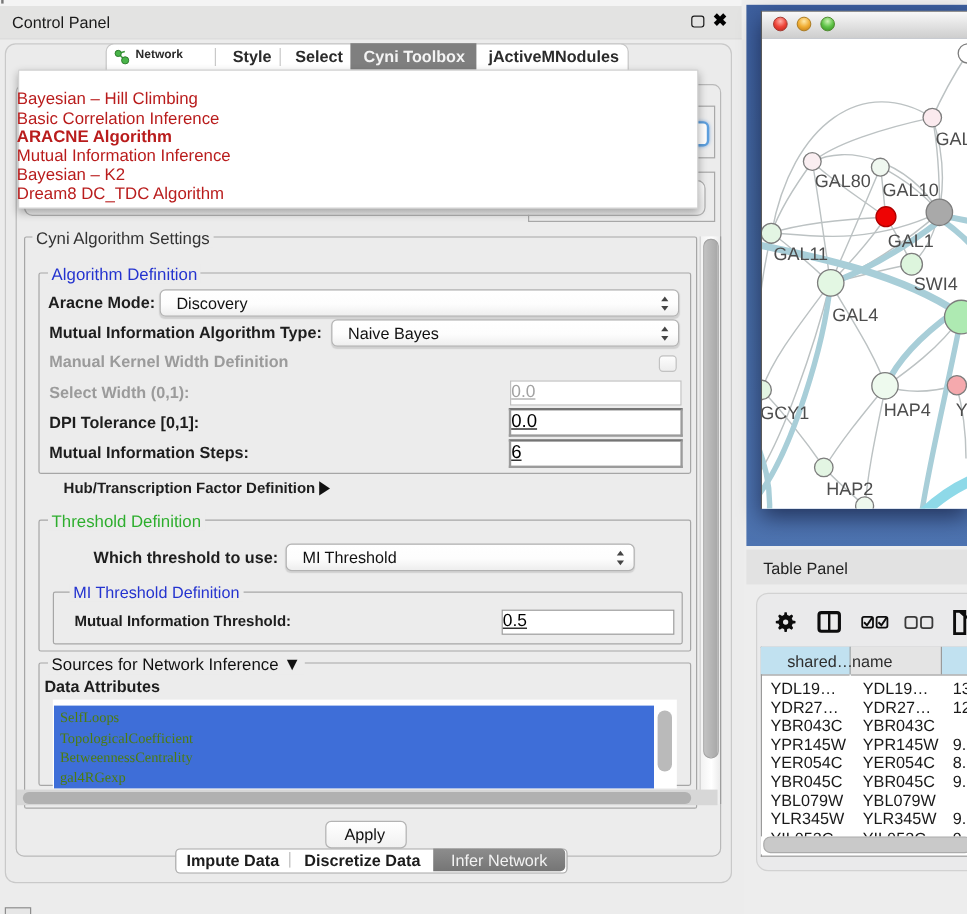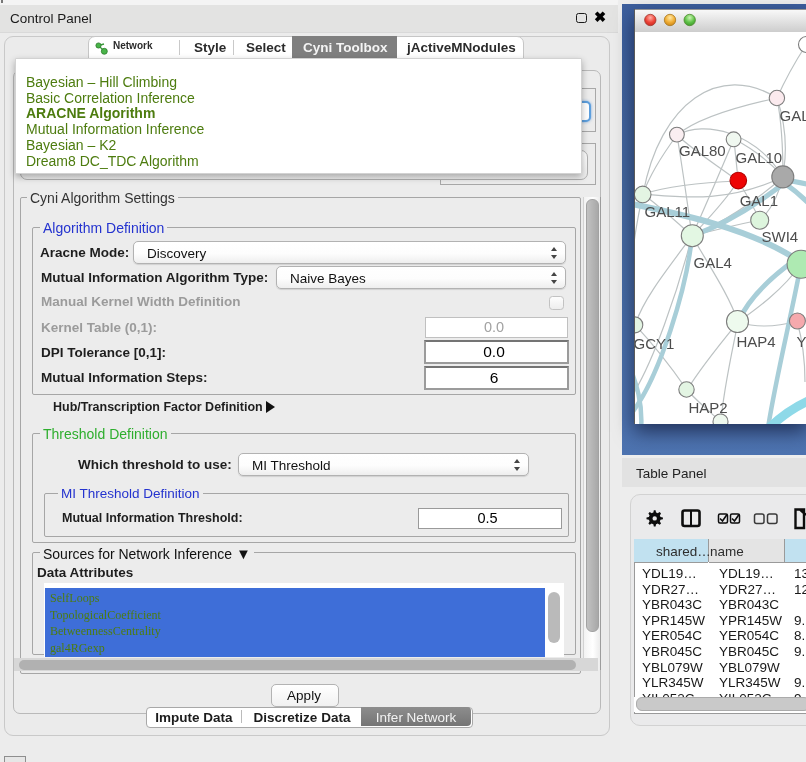--- a/index.html
+++ b/index.html
@@ -6,21 +6,21 @@
   body{width:806px;height:762px;overflow:hidden;font-family:"Liberation Sans",sans-serif;}
   #root{position:relative;width:806px;height:762px;background:#eeeeee;overflow:hidden;}
   .abs{position:absolute;}
   .lbl{position:absolute;font-size:13.5px;font-weight:bold;color:#1e1e1e;white-space:nowrap;}
   .dis{color:#9b9b9b;}
   .combo{position:absolute;background:linear-gradient(180deg,#ffffff 0%,#fdfdfd 55%,#eeeeee 100%);border:1px solid #b2b2b2;border-radius:5px;box-shadow:0 1px 1px rgba(0,0,0,0.12);}
   .combo .ct{position:absolute;left:13px;top:50%;transform:translateY(-50%);font-size:13.5px;color:#111;}
   .arr{position:absolute;right:7px;top:50%;width:7px;height:12px;transform:translateY(-50%);}
   .arr:before{content:"";position:absolute;left:0;top:0;border-left:3.5px solid transparent;border-right:3.5px solid transparent;border-bottom:4.5px solid #444;}
   .arr:after{content:"";position:absolute;left:0;bottom:0;border-left:3.5px solid transparent;border-right:3.5px solid transparent;border-top:4.5px solid #444;}
-  .field{position:absolute;background:#fff;text-align:center;font-size:14.5px;color:#000;}
+  .field{position:absolute;background:#fff;text-align:left;font-size:14.5px;color:#000;text-decoration:underline;}
   .group{position:absolute;border:1px solid #a6a6a6;border-radius:2px;}
   .gtitle{position:absolute;top:-8.5px;background:#ececec;padding:0 3px;font-size:14px;white-space:nowrap;}
 </style>
 </head>
 <body>
 <div id="root">
 
   <div class="abs" style="left:0;top:0;width:618px;height:5px;background:#f4f4f4;"></div>
   <div class="abs" style="left:1px;top:0;width:2px;height:3px;background:#777;"></div>
   <div class="abs" style="left:0;top:5px;width:618px;height:27px;background:#e3e3e2;border-bottom:1px solid #d9d9d9;"></div>
@@ -71,21 +71,21 @@
       <span class="ct">Discovery</span>
       <span class="arr"></span>
     </div>
   <div class="lbl" style="left:41px;top:270px;">Mutual Information Algorithm Type:</div>
   <div class="combo" style="left:276px;top:266px;width:288px;height:21px;">
       <span class="ct">Naive Bayes</span>
       <span class="arr"></span>
     </div>
   <div class="lbl dis" style="left:41px;top:294px;text-align:center;">Manual Kernel Width Definition</div>
   <div class="abs" style="left:549px;top:296px;width:13px;height:12px;background:linear-gradient(180deg,#fdfdfd,#ededed);border:1px solid #c2c2c2;border-radius:3.5px;"></div>
-  <div class="lbl dis" style="left:41px;top:320px;">Kernel Table (0,1):</div>
+  <div class="lbl dis" style="left:41px;top:320px;">Select Width (0,1):</div>
   <div class="field" style="left:425px;top:317px;width:136px;height:18px;border:1px solid #c0c0c0;color:#a2a2a2;padding:1px 5px 0 0;">0.0</div>
   <div class="lbl" style="left:41px;top:345px;">DPI Tolerance [0,1]:</div>
   <div class="field" style="left:424px;top:340px;width:136px;height:19px;border:2px solid #9b9b9b;border-top-color:#747474;padding:1px 5px 0 0;font-size:15.5px;">0.0</div>
   <div class="lbl" style="left:41px;top:370px;">Mutual Information Steps:</div>
   <div class="field" style="left:424px;top:366px;width:136px;height:19px;border:2px solid #9b9b9b;border-top-color:#747474;padding:1px 5px 0 0;font-size:15.5px;">6</div>
   <div class="lbl" style="left:53px;top:400px;font-size:12.5px;">Hub/Transcription Factor Definition</div>
   <div class="abs" style="left:266px;top:401px;width:0;height:0;border-top:6px solid transparent;border-bottom:6px solid transparent;border-left:9px solid #111;"></div>
 
   <div class="group" style="left:32px;top:433px;width:542px;height:108px;">
     <div class="gtitle" style="left:7px;color:#2eae2e;">Threshold Definition</div>
@@ -118,21 +118,21 @@
   <div class="abs" style="left:146px;top:707px;width:325px;height:19px;background:#fff;border:1px solid #a8a8a8;border-radius:4px;"></div>
   <div class="abs" style="left:146px;top:710px;width:96px;height:15px;text-align:center;font-size:13.5px;font-weight:bold;color:#1c1c1c;">Impute Data</div>
   <div class="abs" style="left:241px;top:710px;width:1px;height:13px;background:#bbb;"></div>
   <div class="abs" style="left:242px;top:710px;width:120px;height:15px;text-align:center;font-size:13.5px;font-weight:bold;color:#1c1c1c;">Discretize Data</div>
   <div class="abs" style="left:361px;top:707px;width:110px;height:19px;background:linear-gradient(180deg,#8d8d8d,#757575);border-radius:0 4px 4px 0;"></div>
   <div class="abs" style="left:361px;top:710px;width:110px;height:15px;text-align:center;font-size:13.5px;color:#f2f2f2;">Infer Network</div>
 
   <div class="abs" style="left:4px;top:756px;width:20px;height:10px;background:#e6e6e6;border:1px solid #8e8e8e;"></div>
 
   <div class="abs" style="left:15px;top:58px;width:565px;height:114px;background:#fff;border:1px solid #d2d2d2;box-shadow:0 3px 7px rgba(0,0,0,0.3);border-radius:1px;"></div>
-  <div class="abs" style="left:26px;top:75px;font-size:14px;color:#4d7c0f;line-height:15.7px;">Bayesian – Hill Climbing<br>Basic Correlation Inference<br><b>ARACNE Algorithm</b><br>Mutual Information Inference<br>Bayesian – K2<br>Dream8 DC_TDC Algorithm</div>
+  <div class="abs" style="left:14px;top:75px;font-size:14px;color:#b91c1c;line-height:15.7px;">Bayesian – Hill Climbing<br>Basic Correlation Inference<br><b>ARACNE Algorithm</b><br>Mutual Information Inference<br>Bayesian – K2<br>Dream8 DC_TDC Algorithm</div>
 
   <div class="abs" style="left:622px;top:4px;width:184px;height:451px;background:linear-gradient(180deg,#3d5f9e 0%,#44689f 40%,#4d73b0 100%);"></div>
 
   <div class="abs" style="left:634px;top:9px;width:172px;height:415px;box-shadow:0 8px 18px rgba(0,0,25,0.55);border-left:1px solid #5a5a5a;">
     <div class="abs" style="left:0;top:0;width:172px;height:22px;background:linear-gradient(180deg,#f8f8f8,#cdcdcd);border-top:1px solid #929292;border-bottom:1px solid #6e6e6e;"></div>
     <svg class="abs" style="left:8px;top:4px;" width="66" height="14" viewBox="0 0 66 14">
       <defs>
         <radialGradient id="rg" cx="0.5" cy="0.3" r="0.75">
             <stop offset="0" stop-color="#ffb0a8"></stop>
             <stop offset="0.55" stop-color="#ee4438"></stop>

